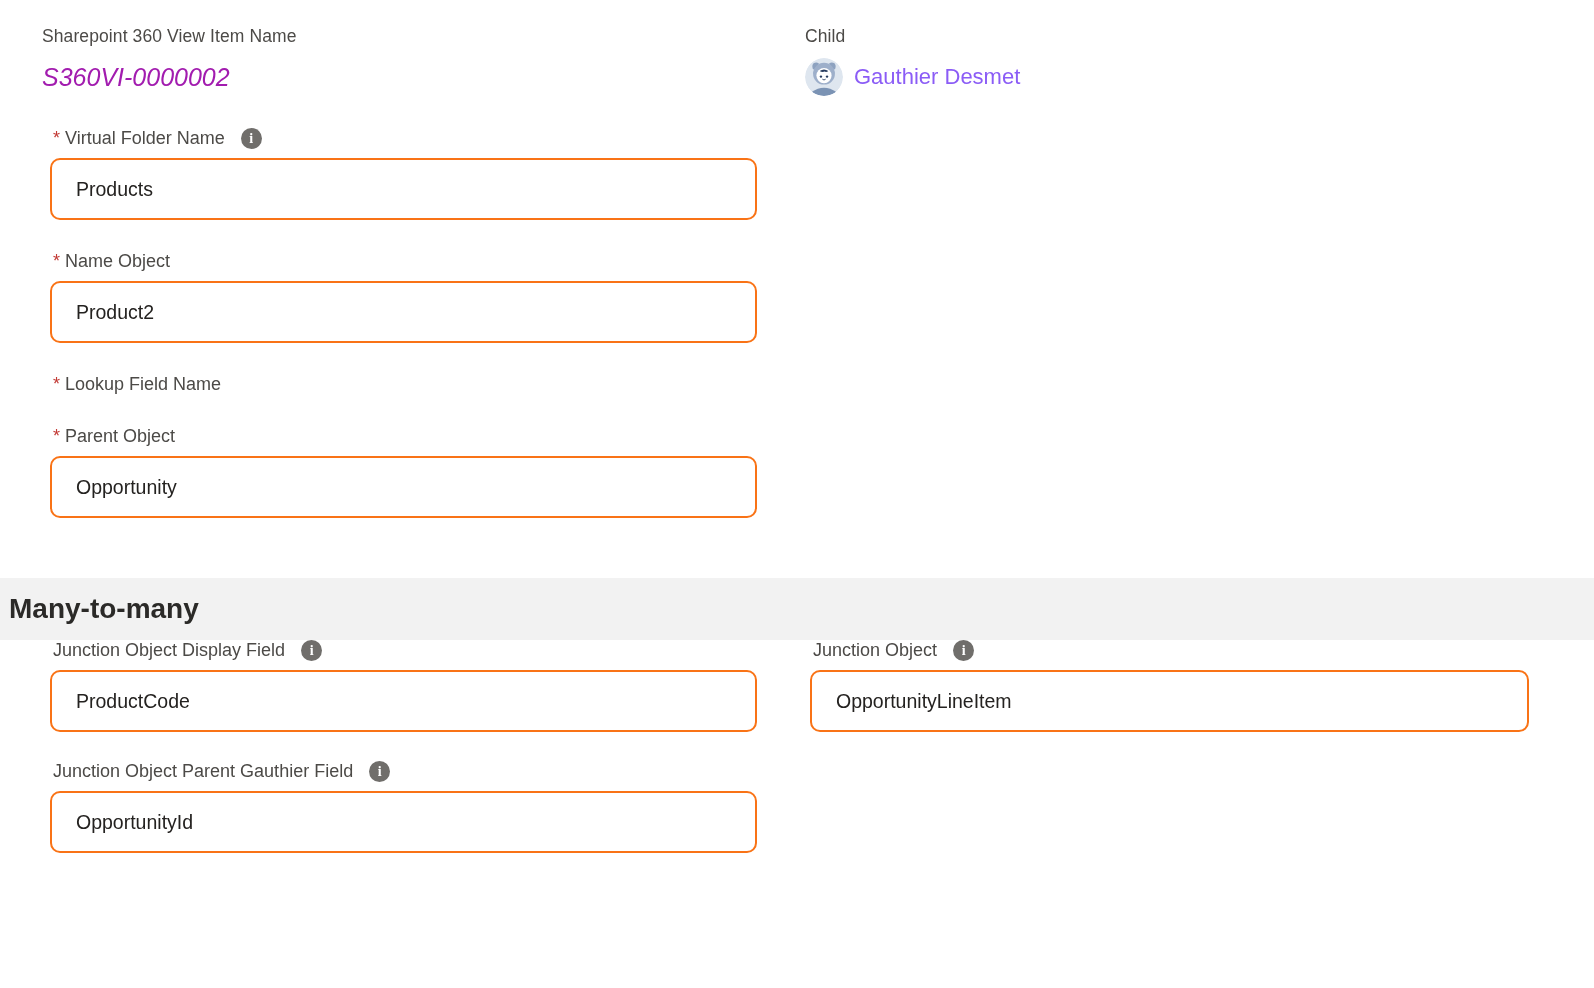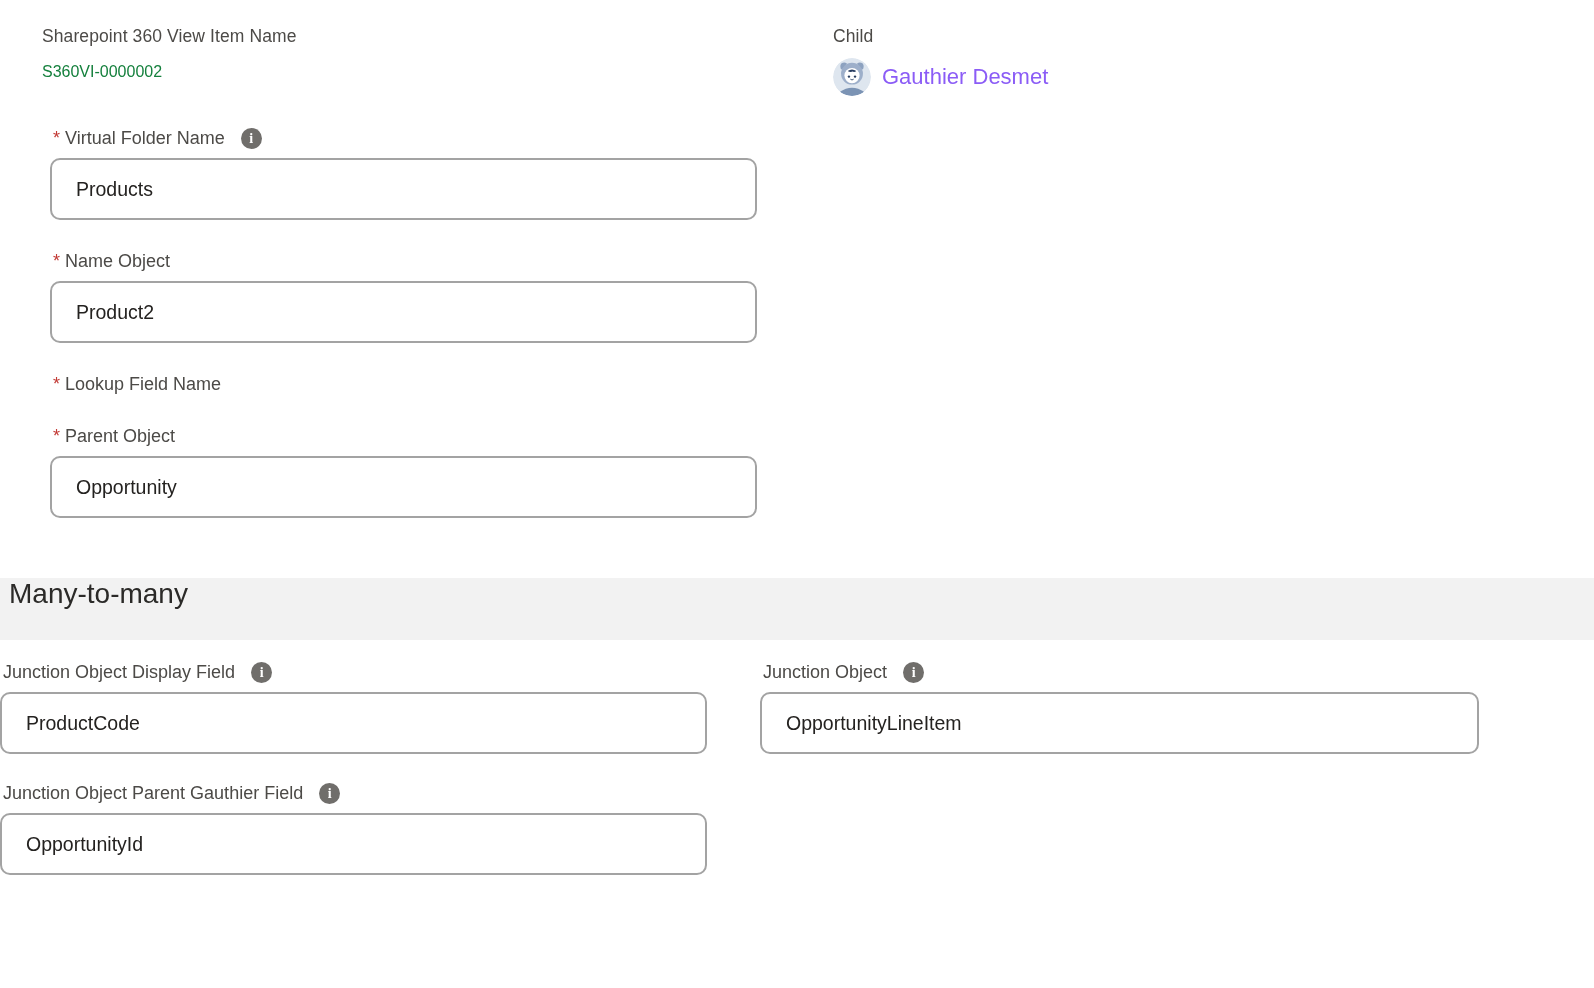--- a/index.html
+++ b/index.html
@@ -14,31 +14,31 @@
     height: 988px;
     background: #ffffff;
     overflow: hidden;
   }
 
   
   .record-top {
     display: grid;
     grid-template-columns: 763px auto;
     padding: 26px 40px 0 42px;
-    gap: 28px;
   }
   .rt-label {
     font-size: 17.5px;
     color: #4c4a47;
     letter-spacing: 0.1px;
   }
   .rt-value {
-    font-size: 16px;
-    color: #15803d;
+    font-size: 25px;
+    color: #a21caf;
     margin-top: 16px;
+    font-style: italic;
   }
   .owner-row {
     display: flex;
     align-items: center;
     gap: 11px;
     margin-top: 11px;
   }
   .avatar {
     width: 38px;
     height: 38px;
@@ -92,48 +92,49 @@
     font-size: 14px;
     line-height: 1;
     cursor: pointer;
     flex: 0 0 auto;
   }
   .text-input {
     display: block;
     width: 100%;
     box-sizing: border-box;
     height: 62px;
-    border: 2px solid #a3a3a3;
+    border: 2px solid #f97316;
     border-radius: 10px;
     background: #ffffff;
     padding: 0 24px;
     font-family: "Liberation Sans", sans-serif;
     font-size: 19.5px;
     color: #242220;
     outline: none;
   }
 
   
   .section-header {
     margin-top: 60px;
     height: 62px;
     background: #f2f2f2;
     display: flex;
-    align-items: flex-start;
+    align-items: center;
     padding-left: 9px;
     font-size: 28px;
     color: #2b2a28;
+    font-weight: bold;
   }
 
   
   .junction-grid {
     display: grid;
     grid-template-columns: 760px 719px;
     align-items: start;
-    margin-top: 22px;
+    padding-left: 50px;
   }
   .junction-grid .field {
     margin-bottom: 29px;
   }
 </style>
 </head>
 <body>
 
 <div class="page">
 

